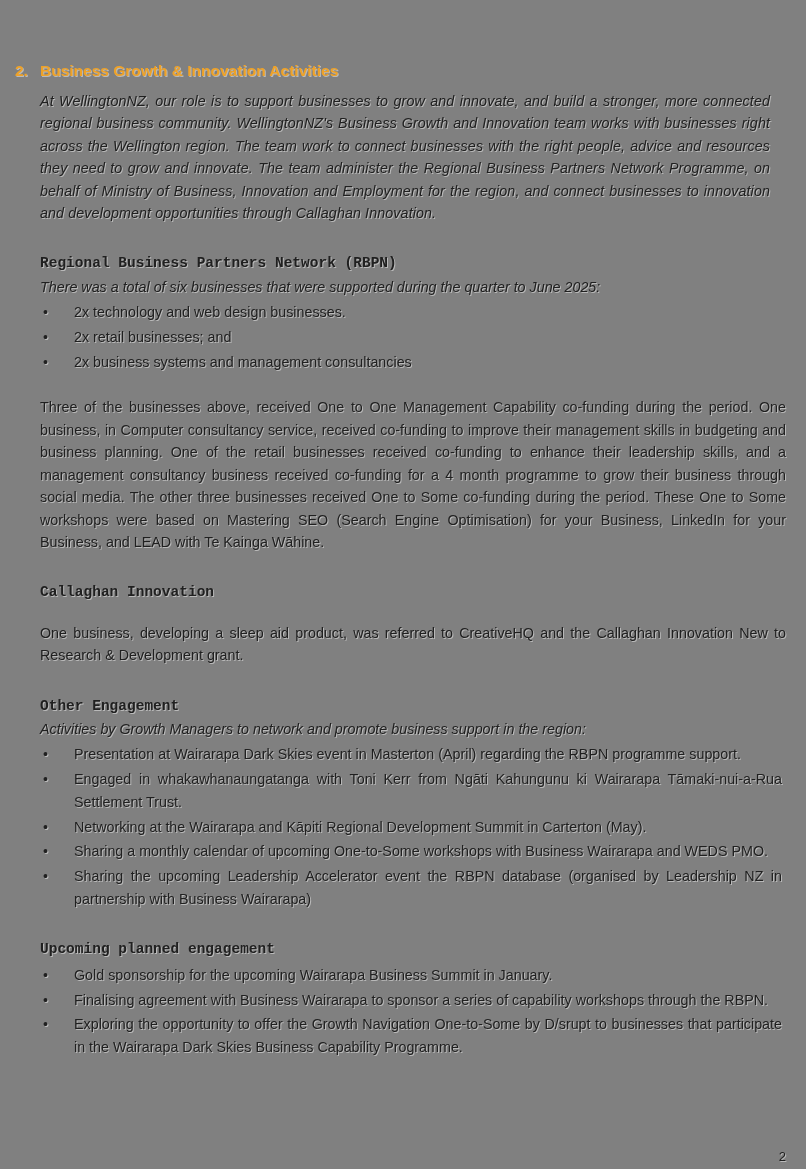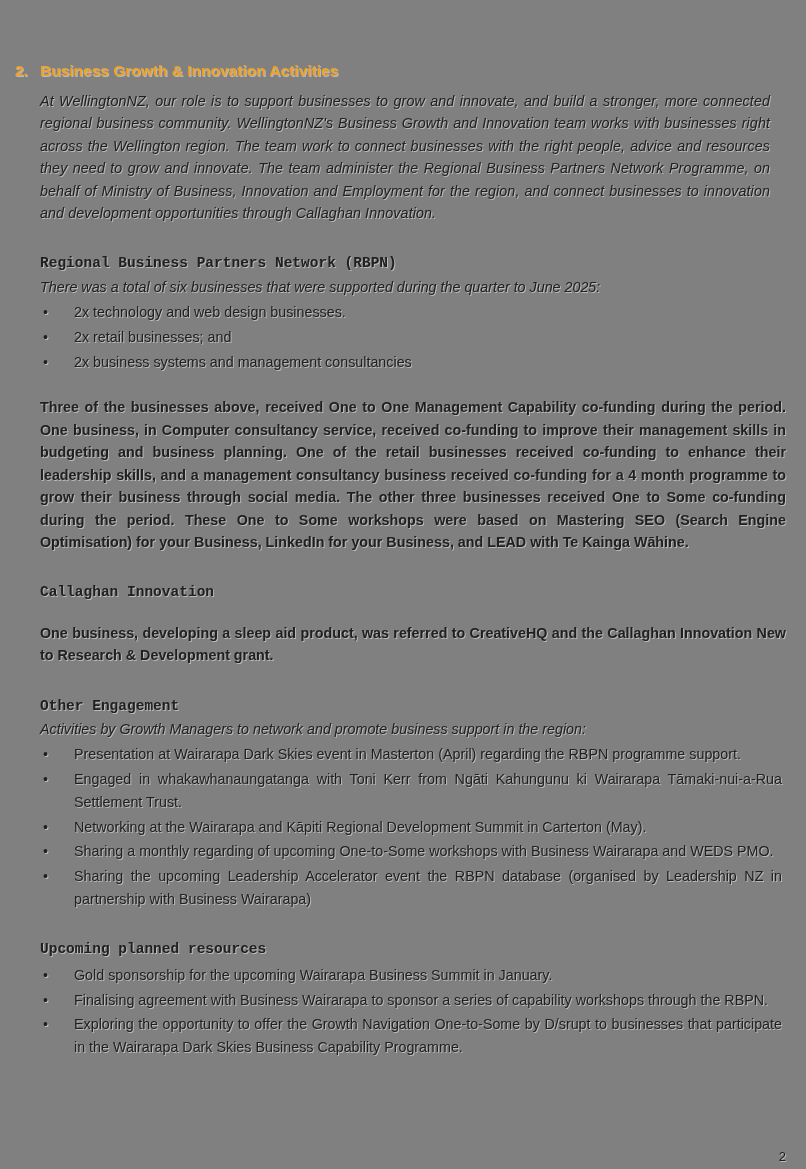--- a/index.html
+++ b/index.html
@@ -48,21 +48,20 @@
     font-size: 14.5px;
     font-family: Liberation Mono, monospace;
   }
   .lead {
     margin: 1px 0 0 0;
     font-style: italic;
   }
   .para {
     margin: 23px 0 0 0;
     text-align: justify;
-    font-weight: bold;
   }
   .bullets {
     list-style: none;
     margin: 3px 4px 0 0;
     padding: 0;
   }
   .bullets li {
     position: relative;
     padding-left: 34px;
     margin-top: 2.5px;
@@ -110,27 +109,27 @@
     <p class="para" style="margin-top:18px;">One business, developing a sleep aid product, was referred to CreativeHQ and the Callaghan Innovation New to Research &amp; Development grant.</p>
   </div>
 
   <div>
     <div class="sec-h">Other Engagement</div>
     <div class="lead">Activities by Growth Managers to network and promote business support in the region:</div>
     <ul class="bullets">
       <li>Presentation at Wairarapa Dark Skies event in Masterton (April) regarding the RBPN programme support.</li>
       <li>Engaged in whakawhanaungatanga with Toni Kerr from Ngāti Kahungunu ki Wairarapa Tāmaki-nui-a-Rua Settlement Trust.</li>
       <li>Networking at the Wairarapa and Kāpiti Regional Development Summit in Carterton (May).</li>
-      <li>Sharing a monthly regarding of upcoming One-to-Some workshops with Business Wairarapa and WEDS PMO.</li>
+      <li>Sharing a monthly calendar of upcoming One-to-Some workshops with Business Wairarapa and WEDS PMO.</li>
       <li>Sharing the upcoming Leadership Accelerator event the RBPN database (organised by Leadership NZ in partnership with Business Wairarapa)</li>
     </ul>
   </div>
 
   <div>
-    <div class="sec-h">Upcoming planned resources</div>
+    <div class="sec-h">Upcoming planned engagement</div>
     <ul class="bullets">
       <li>Gold sponsorship for the upcoming Wairarapa Business Summit in January.</li>
       <li>Finalising agreement with Business Wairarapa to sponsor a series of capability workshops through the RBPN.</li>
       <li>Exploring the opportunity to offer the Growth Navigation One-to-Some by D/srupt to businesses that participate in the Wairarapa Dark Skies Business Capability Programme.</li>
     </ul>
   </div>
 
 </div>
 
 <div class="page-num">2</div>

